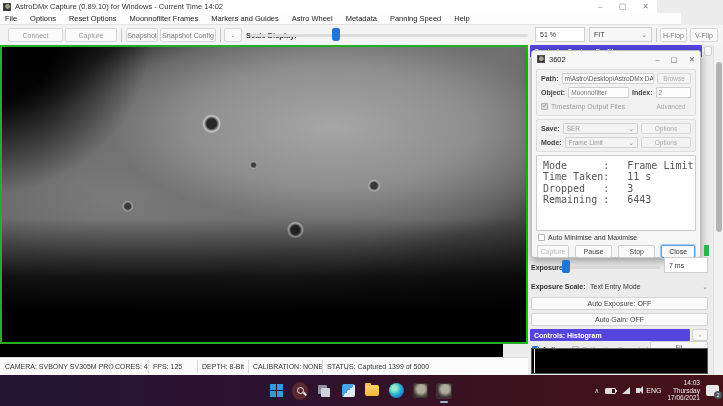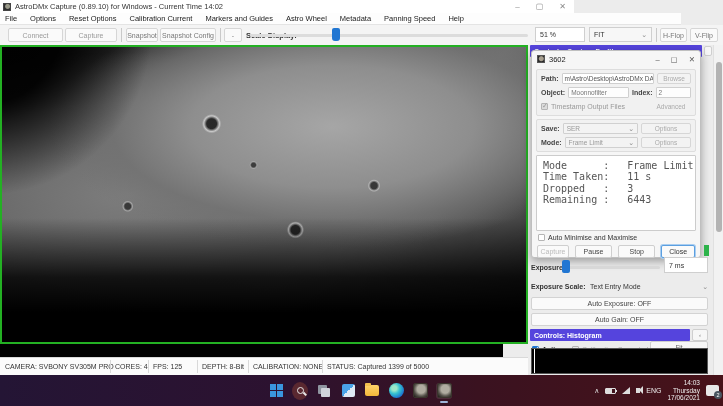--- a/index.html
+++ b/index.html
@@ -2,21 +2,21 @@
 <html><head>
 <meta charset="utf-8">
 <style>
   * { margin:0; padding:0; box-sizing:border-box; }
   html,body { width:723px; height:406px; overflow:hidden; }
   body { font-family:"Liberation Sans", sans-serif; font-size:8px; color:#222; background:#f0f0f0; }
   #screen { position:relative; width:723px; height:406px; background:#ececec; }
   .abs { position:absolute; }
 
   
-  .titlebar { left:0; top:0; width:574px; height:13px; background:#fff; display:flex; align-items:center; padding-left:3px; }
+  .titlebar { left:0; top:0; width:657px; height:13px; background:#fff; display:flex; align-items:center; padding-left:3px; }
   .titlebar .app-ico { width:8px; height:8px; background:radial-gradient(circle at 60% 40%, #9a9a8a 0 2px, #2e2e2e 3px); border:1px solid #444; margin-right:4px; }
   .titlebar .ttl { font-size:7.5px; color:#333; }
   .win-ctrls { position:absolute; right:2px; top:0; height:13px; display:flex; align-items:center; gap:16px; padding-right:6px; color:#8a8a8a; font-size:8px; }
   .win-ctrls span { cursor:default; }
 
   
   .menubar { left:0; top:13px; width:681px; height:12px; background:#fdfdfd; border-bottom:1px solid #e4e4e4; display:flex; align-items:center; gap:13px; padding-left:5px; font-size:7.5px; color:#222; }
 
   
   .toolbar { left:0; top:25px; width:723px; height:21px; background:#f4f4f4; border-bottom:1px solid #dcdcdc; }
@@ -139,21 +139,21 @@
       <span>–</span>
       <span>▢</span>
       <span>✕</span>
     </span>
   </div>
 
   <div class="menubar abs">
     <span>File</span>
     <span>Options</span>
     <span>Reset Options</span>
-    <span>Calibration Current</span>
+    <span>Moonnofilter Frames</span>
     <span>Markers and Guides</span>
     <span>Astro Wheel</span>
     <span>Metadata</span>
     <span>Panning Speed</span>
     <span>Help</span>
   </div>
 
   <div class="toolbar abs">
     <div class="tbtn" style="left:8px;width:55px;">Connect</div>
     <div class="tbtn" style="left:65px;width:52px;">Capture</div>

